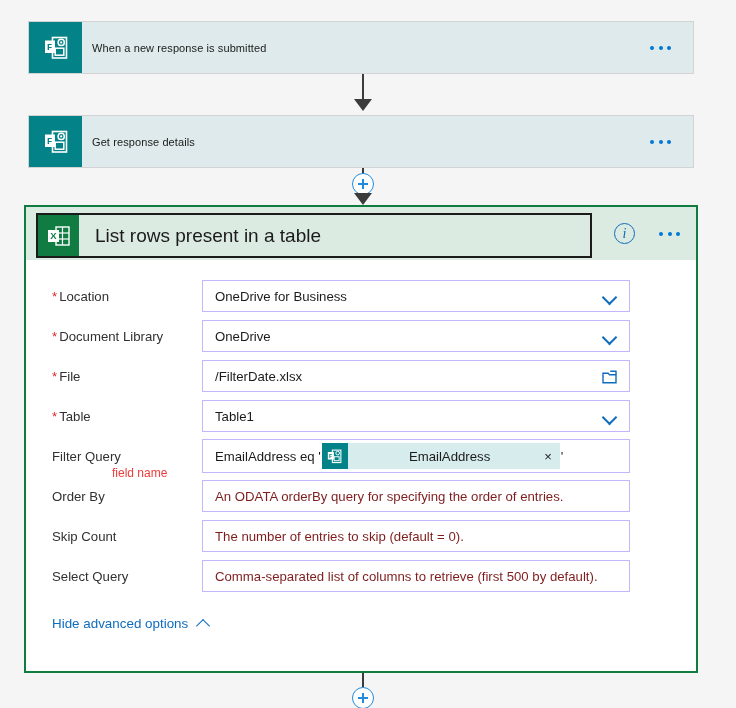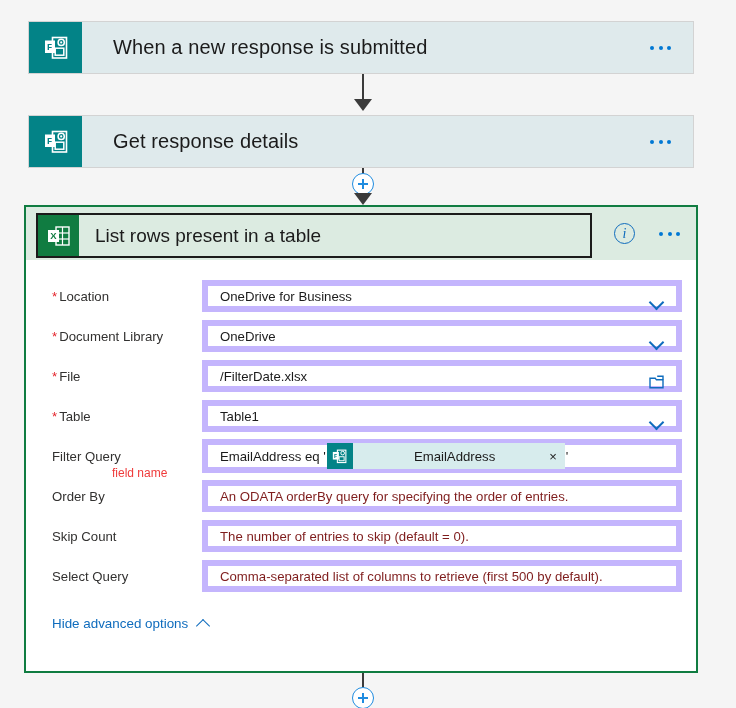--- a/index.html
+++ b/index.html
@@ -41,24 +41,23 @@
     background: #038387;
     display: flex;
     align-items: center;
     justify-content: center;
   }
   .card-title {
     flex: 1;
     display: flex;
     align-items: center;
     padding-left: 10px;
-    font-size: 20px;
+    font-size: 11px;
     color: #1b1b1b;
     letter-spacing: .1px;
-    margin-left: 21px;
   }
   .card-ellipsis {
     display: flex;
     align-items: center;
     padding-right: 22px;
     gap: 4.5px;
   }
   .dot {
     width: 4px; height: 4px;
     border-radius: 50%;
@@ -184,23 +183,23 @@
     color: #323130;
     padding-left: 2px;
     box-sizing: border-box;
   }
   .req-star {
     color: #e3242b;
     margin-right: 2px;
   }
   .field-control {
     position: relative;
-    width: 480px;
+    width: 428px;
     height: 32px;
-    border: 6px solid #c4b5fd;
+    border: 1px solid #c4b5fd;
     box-sizing: border-box;
     background: #ffffff;
     display: flex;
     align-items: center;
     padding: 0 10px 0 12px;
     font-size: 13.2px;
   }
   .field-value { color: #1b1b1b; }
   .field-placeholder { color: #7f1d1d; }
   .chev {

